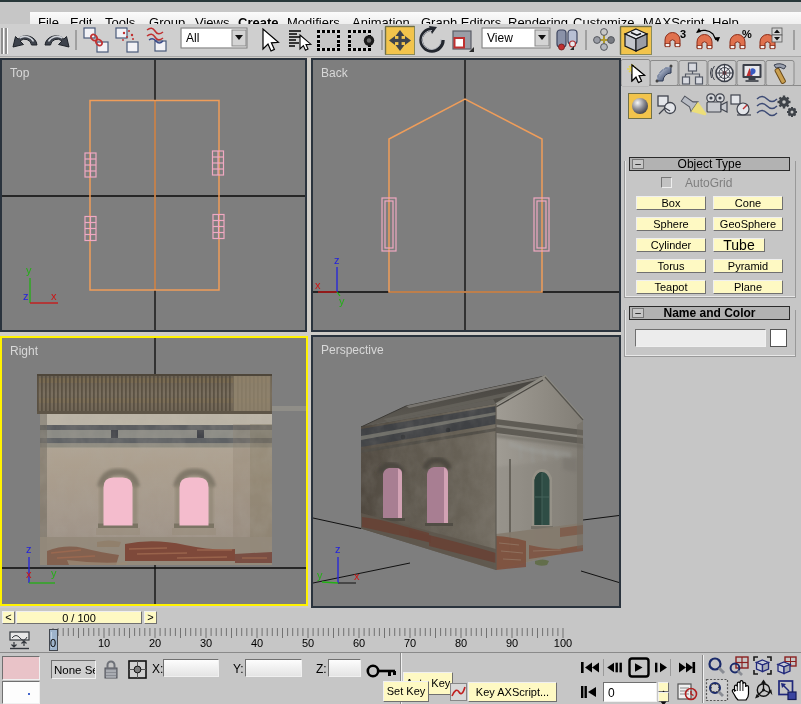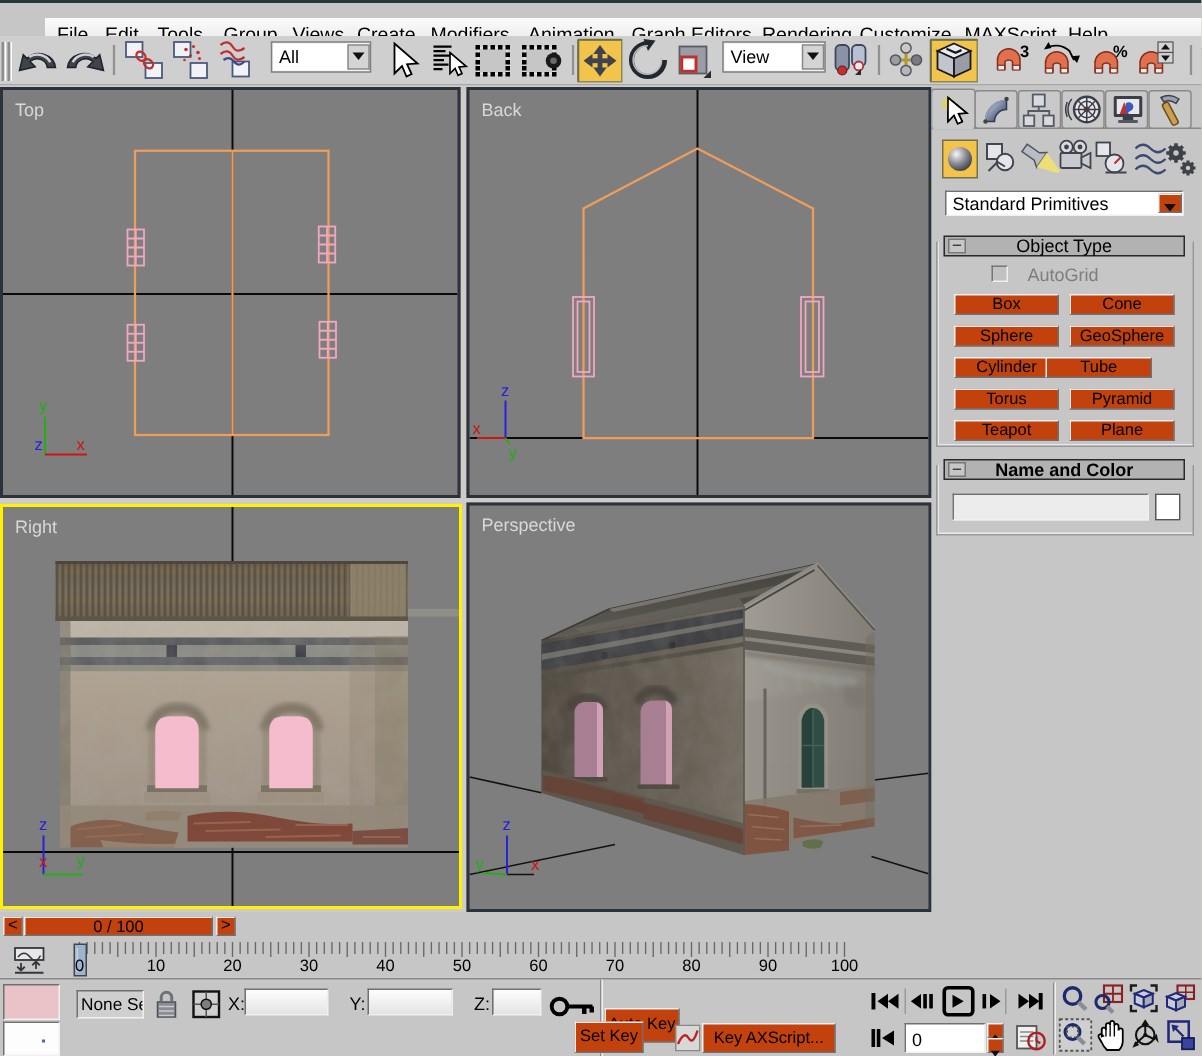--- a/index.html
+++ b/index.html
@@ -1,34 +1,34 @@
 <!DOCTYPE html>
 <html><head>
 <meta charset="utf-8">
 <style>
 * { margin:0; padding:0; box-sizing:border-box; }
 html,body { width:801px; height:704px; overflow:hidden; }
 body { font-family:"Liberation Sans", sans-serif; background:#c6c6c6; position:relative; }
 .abs { position:absolute; }
 .sunk { border-top:1px solid #707070; border-left:1px solid #707070; border-right:1px solid #f0f0f0; border-bottom:1px solid #f0f0f0; }
-.btn { background:#c2410c; border-top:1px solid #f0f0f0; border-left:1px solid #f0f0f0; border-right:1px solid #707070; border-bottom:1px solid #707070; color:#000; text-align:center; }
+.btn { background:#fef9c3; border-top:1px solid #f0f0f0; border-left:1px solid #f0f0f0; border-right:1px solid #707070; border-bottom:1px solid #707070; color:#000; text-align:center; }
 .vplabel { color:#dcdcdc; font-size:12px; }
 </style>
 </head>
 <body>
 
 <div class="abs" style="left:0;top:0;width:801px;height:2px;background:#28383a;"></div>
 
 <div class="abs" id="menubar" style="left:0;top:12px;width:801px;height:21px;background:linear-gradient(#fbfbfb,#e6e6e6);border-bottom:1px solid #9a9a9a;font-size:13px;color:#000;margin-left:30px;">
 <span class="abs" style="left:8px;top:3px;"><u>F</u>ile</span>
 <span class="abs" style="left:40px;top:3px;"><u>E</u>dit</span>
 <span class="abs" style="left:75px;top:3px;"><u>T</u>ools</span>
 <span class="abs" style="left:119px;top:3px;"><u>G</u>roup</span>
 <span class="abs" style="left:165px;top:3px;"><u>V</u>iews</span>
-<span class="abs" style="left:208px;top:3px;"><u>C</u>reate</span>
+<span class="abs" style="left:208px;top:3px;font-weight:bold;"><u>C</u>reate</span>
 <span class="abs" style="left:257px;top:3px;">Modifiers</span>
 <span class="abs" style="left:322px;top:3px;">Animation</span>
 <span class="abs" style="left:391px;top:3px;">Graph Editors</span>
 <span class="abs" style="left:478px;top:3px;"><u>R</u>endering</span>
 <span class="abs" style="left:543px;top:3px;">C<u>u</u>stomize</span>
 <span class="abs" style="left:613px;top:3px;"><u>M</u>AXScript</span>
 <span class="abs" style="left:682px;top:3px;text-align:center;"><u>H</u>elp</span>
 </div>
 
 <div class="abs" id="toolbar" style="left:0;top:24px;width:801px;height:33px;background:#cfcfcf;border-bottom:1px solid #a8a8a8;">
@@ -673,40 +673,34 @@
       <circle cx="171" cy="55" r="1.5" fill="#c6c6c6"></circle>
     </g>
   </g>
 
   <g transform="translate(151,6)">
     <path d="M2,2 q6,-3 12,1 l-2,3 q-4,-3 -8,-1 Z" fill="#9aa0ae" stroke="#3a4050" stroke-width="1"></path>
     <rect x="6" y="5" width="4.5" height="16" rx="1.5" transform="rotate(-28 8 13)" fill="#caa050" stroke="#6a4a1a" stroke-width="1"></rect>
   </g>
 </svg>
 
-<div class="abs sunk" style="left:9px;top:70px;width:159px;height:17px;background:#fff;">
-  <span style="position:absolute;left:4px;top:1px;font-size:12px;">Standard Primitives</span>
-  <div class="btn abs" style="left:141px;top:1px;width:16px;height:13px;"><svg width="14" height="11">
-          <path d="M3,4 l8,0 l-4,5 z" fill="#111"></path>
-        </svg></div>
-</div>
 
 <div class="abs" style="left:3px;top:104px;width:172px;height:137px;border:1px solid #999;border-top:none;box-shadow:inset 1px -1px 0 #e8e8e8;"></div>
 <div class="abs" style="left:8px;top:100px;width:161px;height:14px;background:#b2b2b2;border:1px solid #2a2a2a;font-size:12px;text-align:center;color:#000;">
   <div class="abs" style="left:2px;top:1px;width:12px;height:10px;border:1px solid #777;background:#c6c6c6;font-size:10px;line-height:8px;">–</div>
   <span style="position:relative;top:-1px;">Object Type</span>
 </div>
 <div class="abs" style="left:40px;top:120px;width:11px;height:11px;background:#c2c2c2;border-top:1px solid #777;border-left:1px solid #777;border-right:1px solid #eee;border-bottom:1px solid #eee;"></div>
 <span class="abs" style="left:64px;top:119px;font-size:12px;color:#7e7e7e;">AutoGrid</span>
 <div class="btn abs" style="left:15px;top:139px;width:70px;height:14px;font-size:11px;line-height:12px;">Box</div>
 <div class="btn abs" style="left:92px;top:139px;width:70px;height:14px;font-size:11px;line-height:12px;">Cone</div>
 <div class="btn abs" style="left:15px;top:160px;width:70px;height:14px;font-size:11px;line-height:12px;">Sphere</div>
 <div class="btn abs" style="left:92px;top:160px;width:70px;height:14px;font-size:11px;line-height:12px;">GeoSphere</div>
 <div class="btn abs" style="left:15px;top:181px;width:70px;height:14px;font-size:11px;line-height:12px;">Cylinder</div>
-<div class="btn abs" style="left:76px;top:181px;width:71px;height:14px;font-size:11px;line-height:12px;">Tube</div>
+<div class="btn abs" style="left:92px;top:181px;width:52px;height:14px;font-size:14px;line-height:12px;">Tube</div>
 <div class="btn abs" style="left:15px;top:202px;width:70px;height:14px;font-size:11px;line-height:12px;">Torus</div>
 <div class="btn abs" style="left:92px;top:202px;width:70px;height:14px;font-size:11px;line-height:12px;">Pyramid</div>
 <div class="btn abs" style="left:15px;top:223px;width:70px;height:14px;font-size:11px;line-height:12px;">Teapot</div>
 <div class="btn abs" style="left:92px;top:223px;width:70px;height:14px;font-size:11px;line-height:12px;">Plane</div>
 
 <div class="abs" style="left:3px;top:253px;width:172px;height:47px;border:1px solid #999;border-top:none;box-shadow:inset 1px -1px 0 #e8e8e8;"></div>
 <div class="abs" style="left:8px;top:249px;width:161px;height:14px;background:#b2b2b2;border:1px solid #2a2a2a;font-size:12px;text-align:center;color:#000;">
   <div class="abs" style="left:2px;top:1px;width:12px;height:10px;border:1px solid #777;background:#c6c6c6;font-size:10px;line-height:8px;">–</div>
   <span style="position:relative;top:-1px;font-weight:bold;">Name and Color</span>
 </div>

